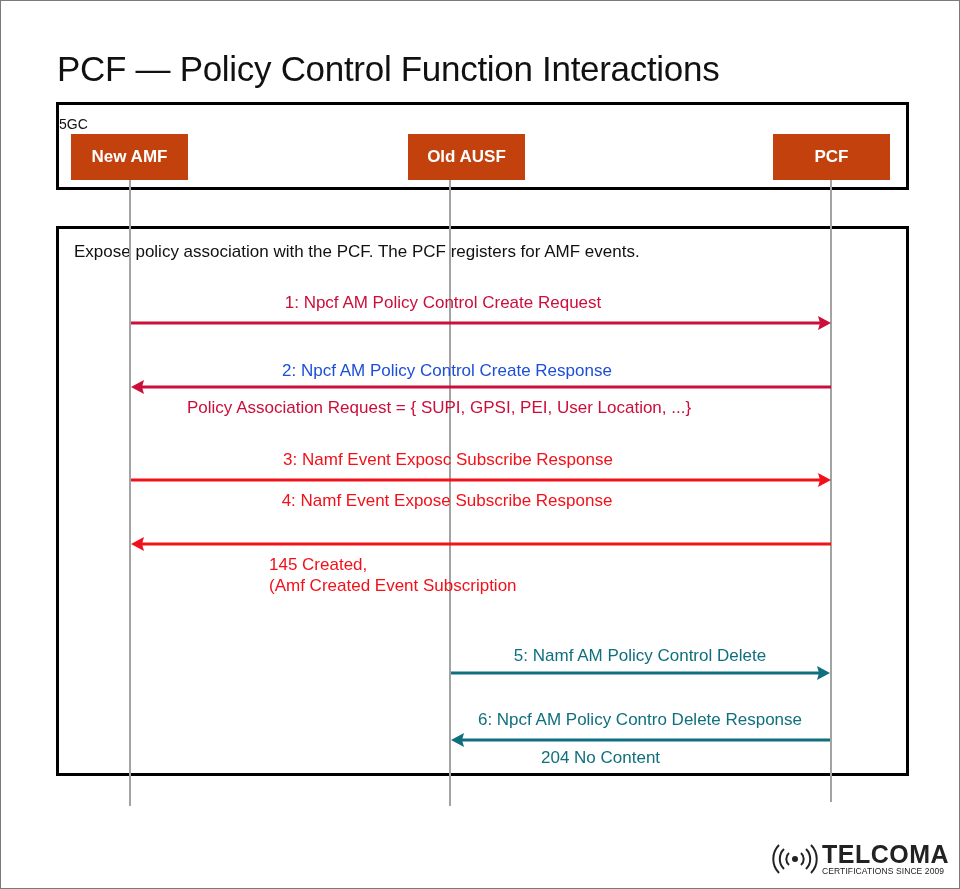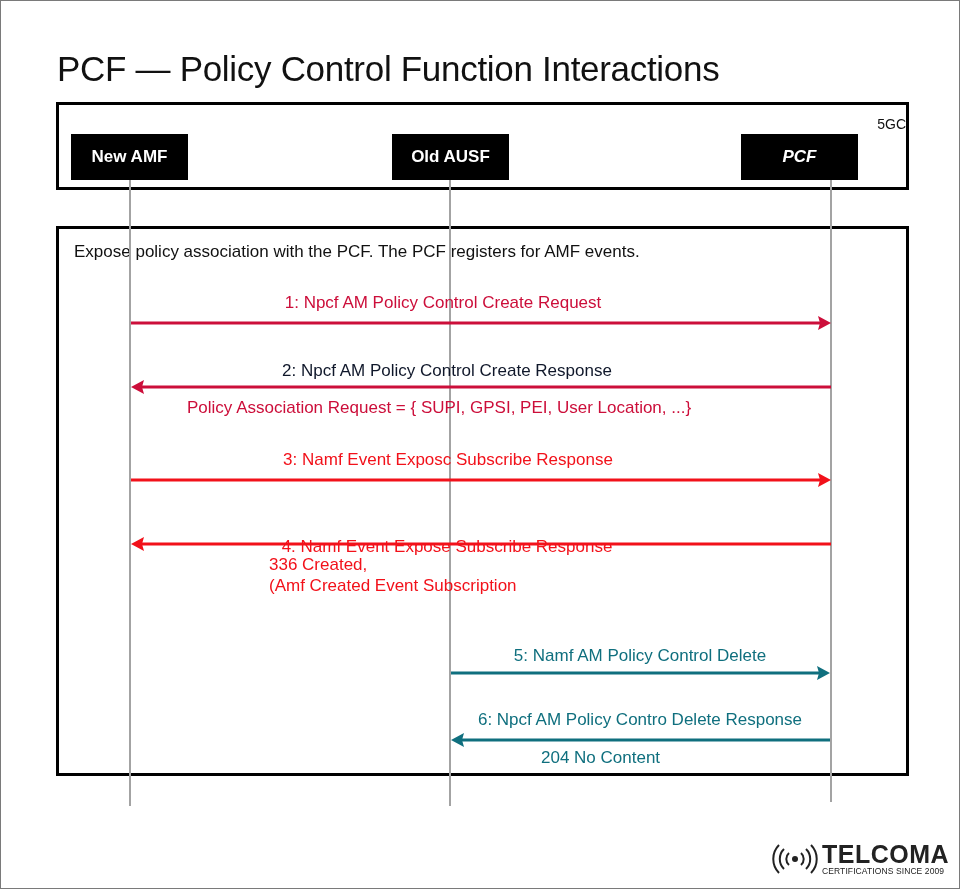--- a/index.html
+++ b/index.html
@@ -2,22 +2,22 @@
 <html><head>
 <meta charset="utf-8">
 <style>
   html, body { margin:0; padding:0; }
   body { width:960px; height:889px; position:relative; background:#ffffff; font-family:"Liberation Sans", sans-serif; overflow:hidden; }
   .frame { position:absolute; left:0; top:0; width:958px; height:887px; border:1px solid #7a7a7a; }
   .title { position:absolute; left:57px; top:26px; font-size:35px; font-weight:500; color:#111; letter-spacing:-0.3px;margin-top:23px; }
   .box { position:absolute; border:3px solid #000; box-sizing:border-box; background:#fff; }
   .box-5gc { left:56px; top:102px; width:853px; height:88px; }
   .box-seq { left:56px; top:226px; width:853px; height:550px; }
-  .group-label { position:absolute; left:0; right:0; top:11px; text-align:right; font-size:14px; color:#111; }
-  .participant { position:absolute; top:134px; width:117px; height:46px; background:#000000; color:#fff; font-size:17px; font-weight:bold; display:flex; align-items:center; justify-content:center; z-index:3; }
+  .group-label { position:absolute; left:0; right:0; top:11px; text-align:left; font-size:14px; color:#111; }
+  .participant { position:absolute; top:134px; width:117px; height:46px; background:#c2410c; color:#fff; font-size:17px; font-weight:bold; display:flex; align-items:center; justify-content:center; z-index:3; }
   .lifeline { position:absolute; top:180px; width:2px; background:#a3a3a3; z-index:4; }
   .note { position:absolute; left:74px; top:242px; font-size:17px; color:#111; z-index:2; }
   .msg { position:absolute; z-index:5; }
   .msg-label { position:absolute; font-size:17px; white-space:nowrap; text-align:center; }
   .msg-sub { position:absolute; font-size:17px; white-space:pre; line-height:21px; }
   svg.arrow { position:absolute; overflow:visible; }
   .logo { position:absolute; left:772px; top:842px; display:flex; align-items:flex-end; }
   .logo-text { display:flex; flex-direction:column; margin-left:4px; }
   .logo-name { font-size:25px; font-weight:bold; color:#222; line-height:24px; letter-spacing:0.5px; }
   .logo-tag { font-size:8.5px; color:#222; line-height:10px; letter-spacing:0.1px; }
@@ -32,63 +32,63 @@
 <div class="box box-5gc">
   <div class="group-label">5GC</div>
 </div>
 
 <div class="box box-seq"></div>
 <div class="note">Expose policy association with the PCF. The PCF registers for AMF events.</div>
 
 <div class="participant" style="left:71px;">
     <span>New AMF</span>
   </div>
-<div class="participant" style="left:392px;justify-content:center;">
+<div class="participant" style="left:408px;justify-content:center;">
     <span>Old AUSF</span>
   </div>
-<div class="participant" style="left:741px;font-style:italic;">
+<div class="participant" style="left:773px;">
     <span>PCF</span>
   </div>
 
 <div class="lifeline" style="left:129px; height:626px;"></div>
 <div class="lifeline" style="left:449px; height:626px;"></div>
 <div class="lifeline" style="left:830px; height:622px;"></div>
 
 <div class="msg">
   <div class="msg-label" style="left:130px; width:626px; top:293px; color:#cc0e3a;">1: Npcf AM Policy Control Create Request</div>
   <svg class="arrow" style="left:0; top:0;" width="960" height="889">
     <line x1="131" y1="323" x2="822" y2="323" stroke="#cc0e3a" stroke-width="3"></line>
     <polygon points="831,323 818,316 820,323 818,330" fill="#cc0e3a"></polygon>
   </svg>
 </div>
 
 <div class="msg">
-  <div class="msg-label" style="left:130px; width:634px; top:361px; color:#0f172a;">2: Npcf AM Policy Control Create Response</div>
+  <div class="msg-label" style="left:130px; width:634px; top:361px; color:#1d4ed8;">2: Npcf AM Policy Control Create Response</div>
   <svg class="arrow" style="left:0; top:0;" width="960" height="889">
     <line x1="140" y1="387" x2="831" y2="387" stroke="#cc0e3a" stroke-width="3"></line>
     <polygon points="131,387 144,380 142,387 144,394" fill="#cc0e3a"></polygon>
   </svg>
   <div class="msg-sub" style="left:187px; top:397px; color:#cc0e3a;">Policy Association Request = { SUPI, GPSI, PEI, User Location, ...}</div>
 </div>
 
 <div class="msg">
   <div class="msg-label" style="left:130px; width:636px; top:450px; color:#f2111a;">3: Namf Event Exposc Subscribe Response</div>
   <svg class="arrow" style="left:0; top:0;" width="960" height="889">
     <line x1="131" y1="480" x2="822" y2="480" stroke="#f2111a" stroke-width="3"></line>
     <polygon points="831,480 818,473 820,480 818,487" fill="#f2111a"></polygon>
   </svg>
 </div>
 
 <div class="msg">
-  <div class="msg-label" style="left:130px; width:634px; top:537px; color:#f2111a;">4: Namf Event Expose Subscribe Response</div>
+  <div class="msg-label" style="left:130px; width:634px; top:491px; color:#f2111a;">4: Namf Event Expose Subscribe Response</div>
   <svg class="arrow" style="left:0; top:0;" width="960" height="889">
     <line x1="140" y1="544" x2="831" y2="544" stroke="#f2111a" stroke-width="3"></line>
     <polygon points="131,544 144,537 142,544 144,551" fill="#f2111a"></polygon>
   </svg>
-  <div class="msg-sub" style="left:269px; top:554px; color:#f2111a;">336 Created,
+  <div class="msg-sub" style="left:269px; top:554px; color:#f2111a;">145 Created,
 (Amf Created Event Subscription</div>
 </div>
 
 <div class="msg">
   <div class="msg-label" style="left:450px; width:380px; top:646px; color:#0f6f7e;">5: Namf AM Policy Control Delete</div>
   <svg class="arrow" style="left:0; top:0;" width="960" height="889">
     <line x1="451" y1="673" x2="821" y2="673" stroke="#0f6f7e" stroke-width="3"></line>
     <polygon points="830,673 817,666 819,673 817,680" fill="#0f6f7e"></polygon>
   </svg>
 </div>

